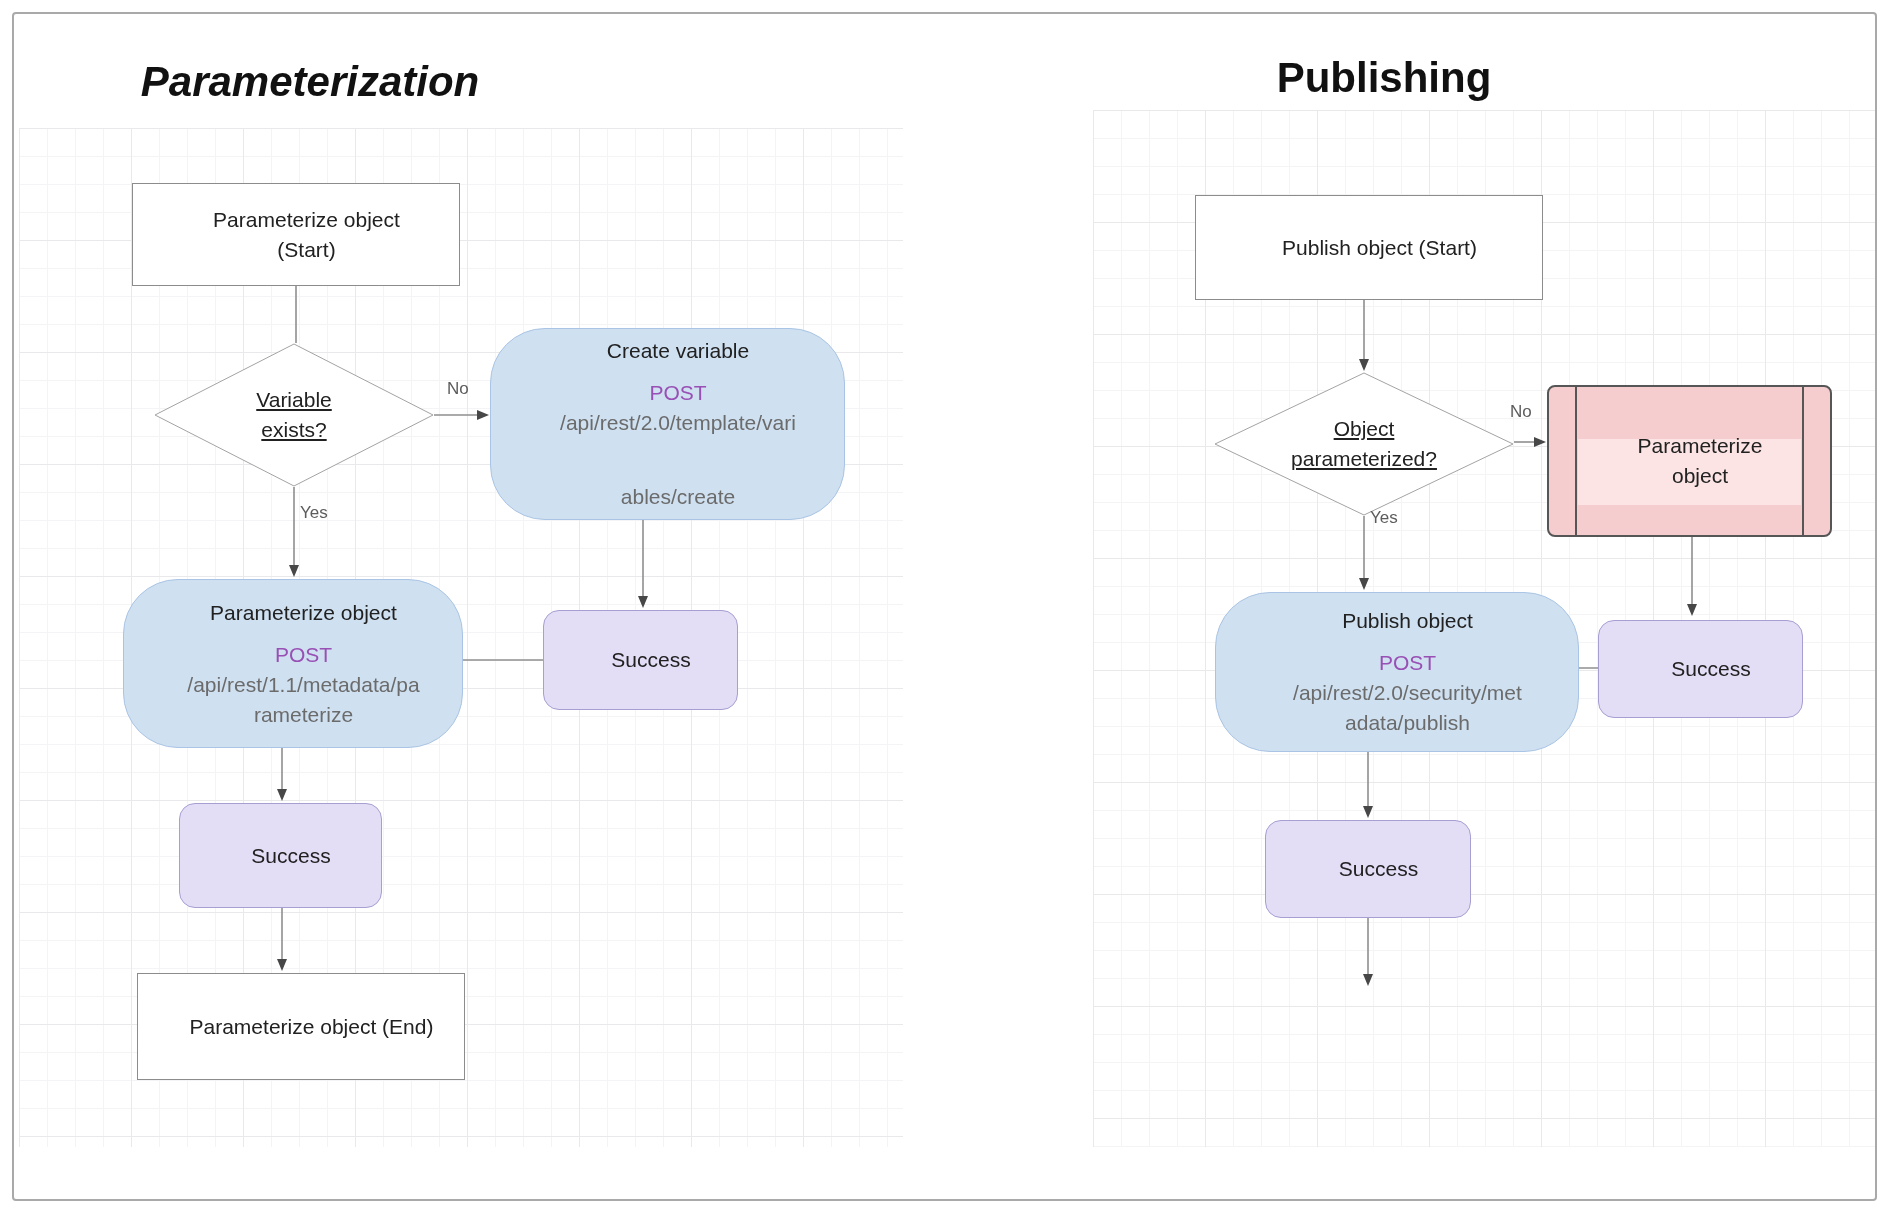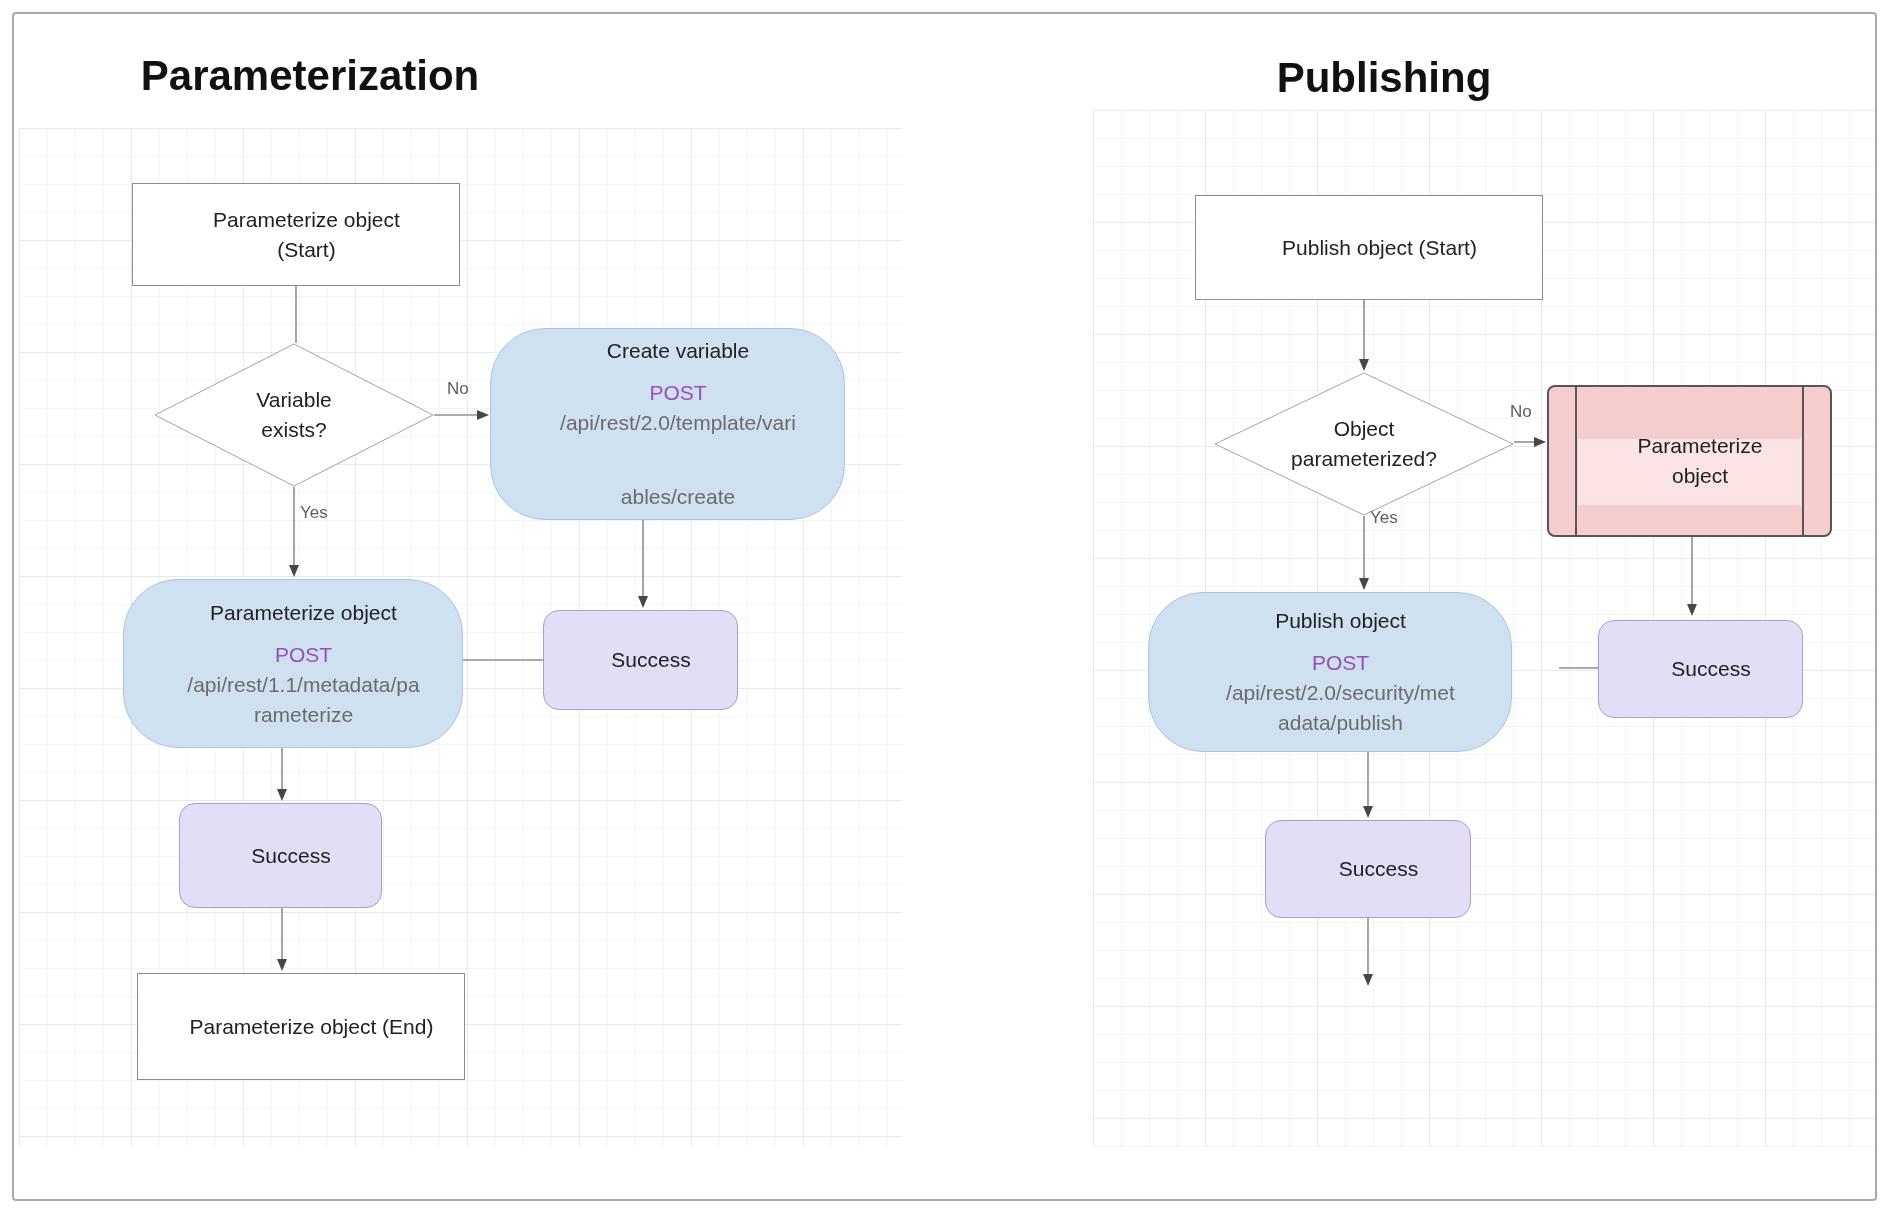--- a/index.html
+++ b/index.html
@@ -41,35 +41,35 @@
   .alert{background:var(--alert-fill); border:2px solid var(--alert-border); border-radius:8px;}
   .alert .bar{position:absolute; top:0; bottom:0; width:2px; background:var(--alert-border);}
   .alert .bar.left{left:26px;} .alert .bar.right{right:26px;}
   .alert .inner-band{position:absolute; left:29px; right:29px; top:52px; bottom:30px;
         background:var(--alert-fill-inner); z-index:0;}
   .alert .txt{position:relative; z-index:1;}
   .diamond-wrap{position:absolute; z-index:2;}
   .diamond-wrap svg{position:absolute; left:0; top:0;}
   .diamond-text{position:absolute; inset:0; display:flex; flex-direction:column;
         align-items:center; justify-content:center; text-align:center;
-        font-size:21px; line-height:30px;}
+        font-size:21px; line-height:30px;text-decoration:underline;}
   .proc-title{margin-bottom:12px;}
   .edge-label{position:absolute; font-size:17px; color:var(--label); z-index:3;}
   #connectors{position:absolute; left:0; top:0; z-index:1;}
 </style>
 </head>
 <body>
 
 <div id="stage">
   <div class="frame"></div>
 
   <div class="canvas" style="left:19px; top:128px; width:884px; height:1019px;"></div>
   <div class="canvas" style="left:1093px; top:110px; width:782px; height:1037px;"></div>
 
-  <div class="diagram-title" style="left:60px; top:52px;">Parameterization</div>
+  <div class="diagram-title" style="left:60px; top:58px;font-style:italic;">Parameterization</div>
   <div class="diagram-title" style="left:1134px; top:54px;">Publishing</div>
 
   <svg id="connectors" width="1889" height="1214" viewBox="0 0 1889 1214">
     <g style="stroke:var(--line); stroke-width:1.6;">
 
       <line x1="296" y1="286" x2="296" y2="343"></line>
       <line x1="434" y1="415" x2="481" y2="415"></line>
       <line x1="643" y1="520" x2="643" y2="599"></line>
       <line x1="463" y1="660" x2="543" y2="660"></line>
       <line x1="294" y1="487" x2="294" y2="569"></line>
@@ -161,21 +161,21 @@
   <div class="edge-label" style="left:1370px; top:508px;">Yes</div>
 
   <div class="node alert" style="left:1547px; top:365px; width:285px; height:152px;margin-top:20px;">
     <div class="inner-band"></div>
     <div class="bar left"></div>
     <div class="bar right"></div>
     <div class="txt">Parameterize</div>
     <div class="txt">object</div>
   </div>
 
-  <div class="node process" style="left:1148px; top:592px; width:364px; height:160px;">
+  <div class="node process" style="left:1215px; top:592px; width:364px; height:160px;">
     <div class="proc-title">Publish object</div>
     <div style="color:var(--post);">POST</div>
     <div style="color:var(--path);">/api/rest/2.0/security/met</div>
     <div style="color:var(--path);">adata/publish</div>
   </div>
 
   <div class="node success" style="left:1598px; top:620px; width:205px; height:98px;">
     <div>Success</div>
   </div>
 

